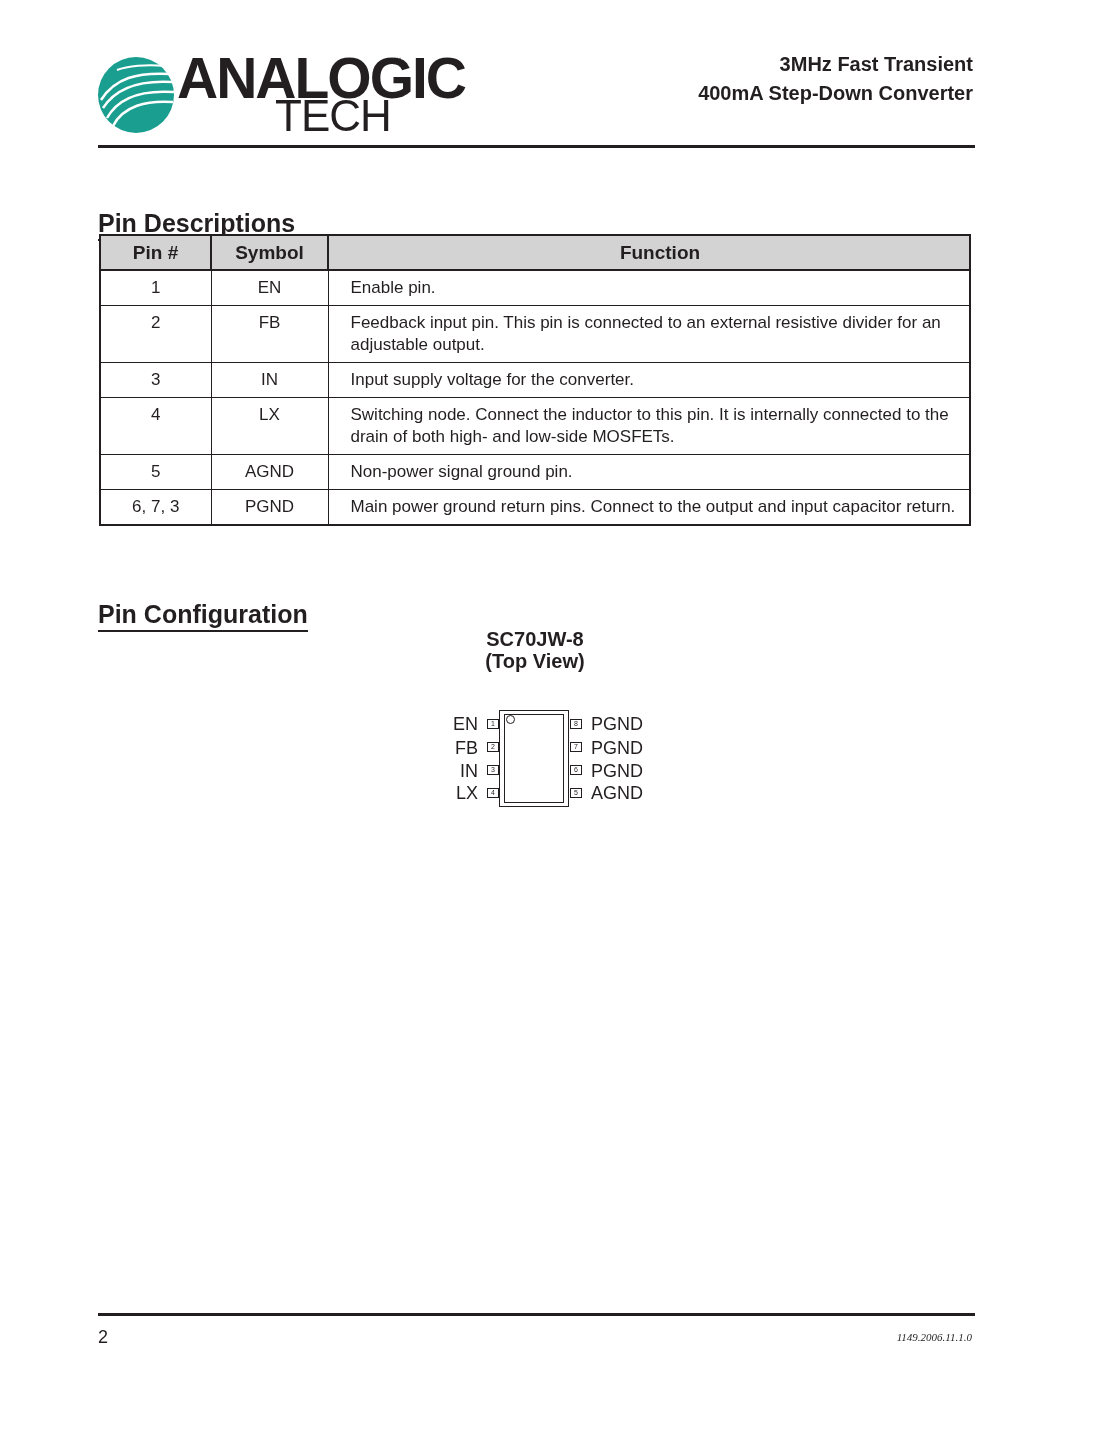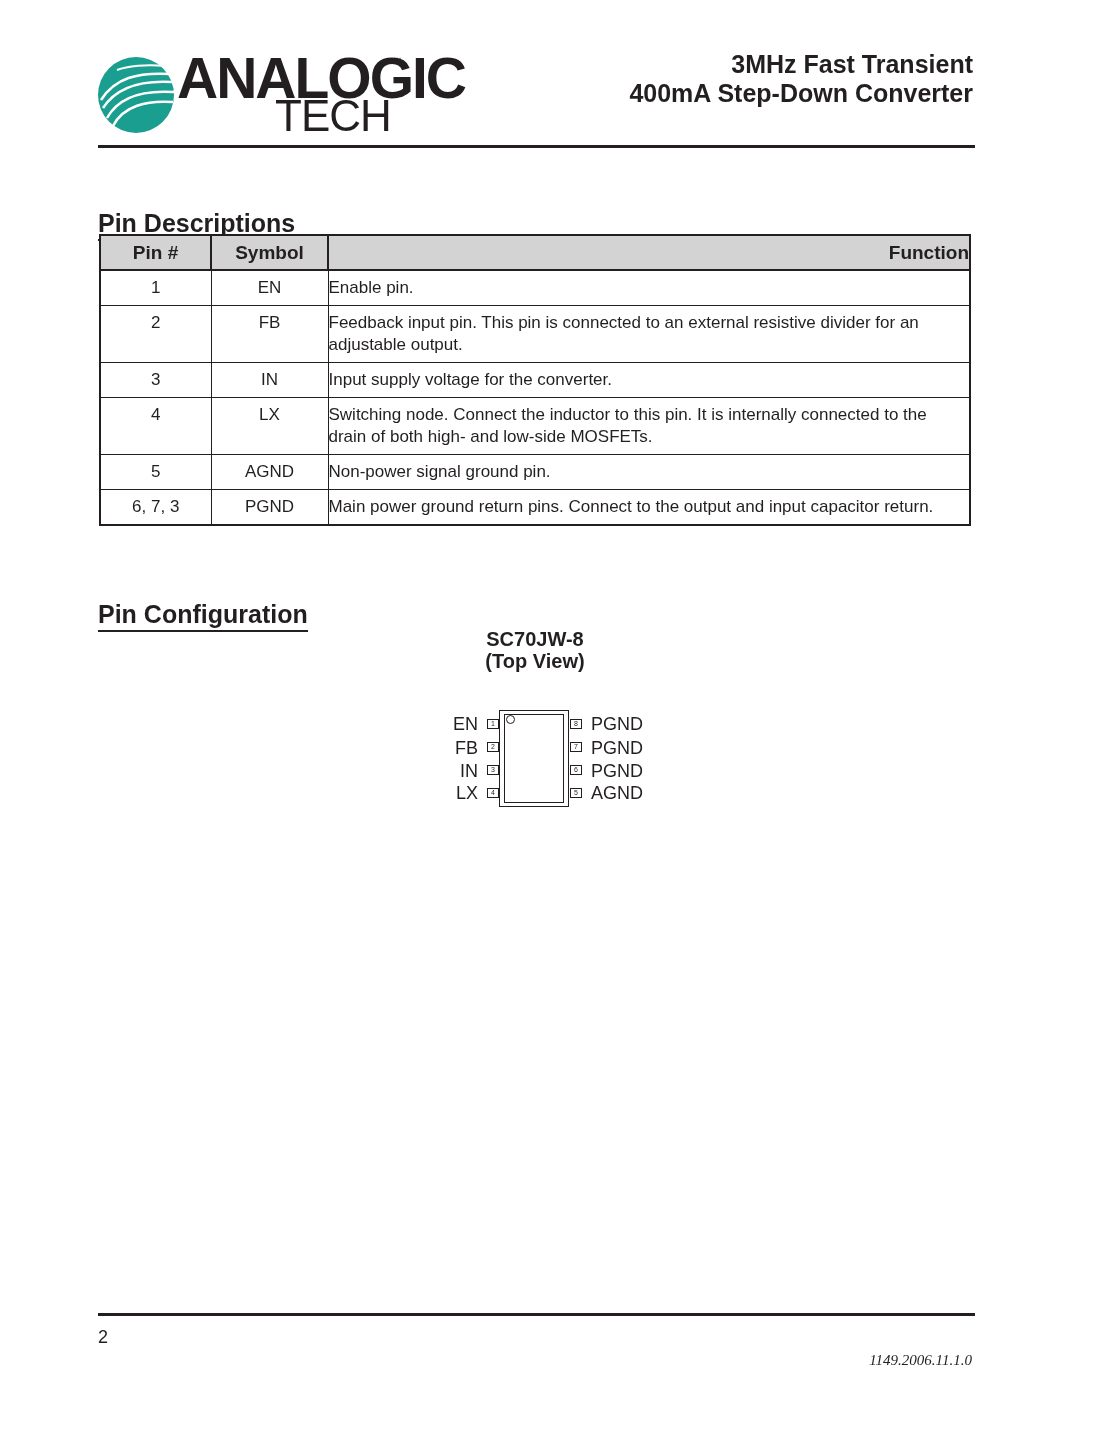--- a/index.html
+++ b/index.html
@@ -3,41 +3,41 @@
 <meta charset="utf-8">
 <style>
   html, body { margin:0; padding:0; background:#ffffff; }
   body { width:1105px; height:1430px; position:relative; font-family:"Liberation Sans", sans-serif; color:#231f20; overflow:hidden; }
   .logo { position:absolute; left:97px; top:56px; width:320px; height:80px; }
   .logo-text1 { position:absolute; left:80px; top:0px; font-size:57px; letter-spacing:-2px; color:#231f20; font-weight:bold; line-height:44px; }
   .logo-text2 { position:absolute; left:178px; top:38px; font-size:44px; letter-spacing:-1px; color:#231f20; font-weight:normal; line-height:44px; }
   .tm { position:absolute; left:296px; top:0px; font-size:8px; }
   .hdr-right { position:absolute; right:132px; top:50px; text-align:right; font-weight:bold; }
   .hdr-part { font-size:32px; line-height:36px; }
-  .hdr-sub { font-size:25px; line-height:29px; }
+  .hdr-sub { font-size:20px; line-height:29px; }
   .hdr-rule { position:absolute; left:98px; top:145px; width:877px; height:3px; background:#231f20; }
   .section-title { position:absolute; font-size:25px; font-weight:bold; border-bottom:2px solid #231f20; padding-bottom:1px; line-height:30px; }
   table.pins { position:absolute; left:99px; top:234px; width:872px; border-collapse:collapse; font-size:17px; }
   table.pins th { background:#d3d3d3; font-weight:bold; font-size:19px; height:33px; border:2px solid #231f20; padding:0; }
   table.pins td { border:1px solid #231f20; vertical-align:top; padding:6px 0 6px 0; line-height:22px; }
   table.pins td.c { text-align:center; }
-  table.pins td.f { padding-right:6px; }
-  table.pins th.f { text-align:right; padding-left:22px; }
+  table.pins td.f { padding-left:22px; padding-right:6px; }
+  table.pins th.f { text-align:center; padding-left:22px; }
   table.pins tr td:first-child, table.pins tr th:first-child { border-left:2px solid #231f20; }
   table.pins tr td:last-child, table.pins tr th:last-child { border-right:2px solid #231f20; }
   table.pins tr:last-child td { border-bottom:2px solid #231f20; }
   .pkg-title { position:absolute; left:435px; top:628px; width:200px; text-align:center; font-weight:bold; font-size:20px; line-height:22px; }
   .chip { position:absolute; left:499px; top:710px; width:70px; height:97px; border:1px solid #231f20; box-sizing:border-box; }
   .chip-inner { position:absolute; left:4px; top:3px; right:4px; bottom:3px; border:1px solid #231f20; }
   .dot { position:absolute; left:6px; top:4px; width:7px; height:7px; border:1px solid #231f20; border-radius:50%; }
   .pinbox { position:absolute; width:10px; height:8px; border:1px solid #231f20; font-size:7px; line-height:8px; text-align:center; }
   .pinlabel { position:absolute; font-size:18px; line-height:20px; }
   .foot-rule { position:absolute; left:98px; top:1313px; width:877px; height:3px; background:#231f20; }
   .page-num { position:absolute; left:98px; top:1327px; font-size:18px; }
-  .doc-code { position:absolute; right:133px; top:1331px; font-family:"Liberation Serif", serif; font-style:italic; font-size:15px;margin-top:21px; }
+  .doc-code { position:absolute; right:133px; top:1331px; font-family:"Liberation Serif", serif; font-style:italic; font-size:11px; }
 </style>
 </head>
 <body>
 
 <div class="logo">
   <svg width="78" height="78" viewBox="0 0 78 78" style="position:absolute;left:0;top:0;">
     <circle cx="39" cy="39" r="38" fill="#1a9e8f"></circle>
     <path d="M6 52 C20 30, 45 24, 76 26" stroke="#fff" stroke-width="2.5" fill="none"></path>
     <path d="M4 44 C18 22, 40 16, 74 18" stroke="#fff" stroke-width="2.5" fill="none"></path>
     <path d="M10 62 C22 40, 48 34, 77 36" stroke="#fff" stroke-width="2.5" fill="none"></path>

